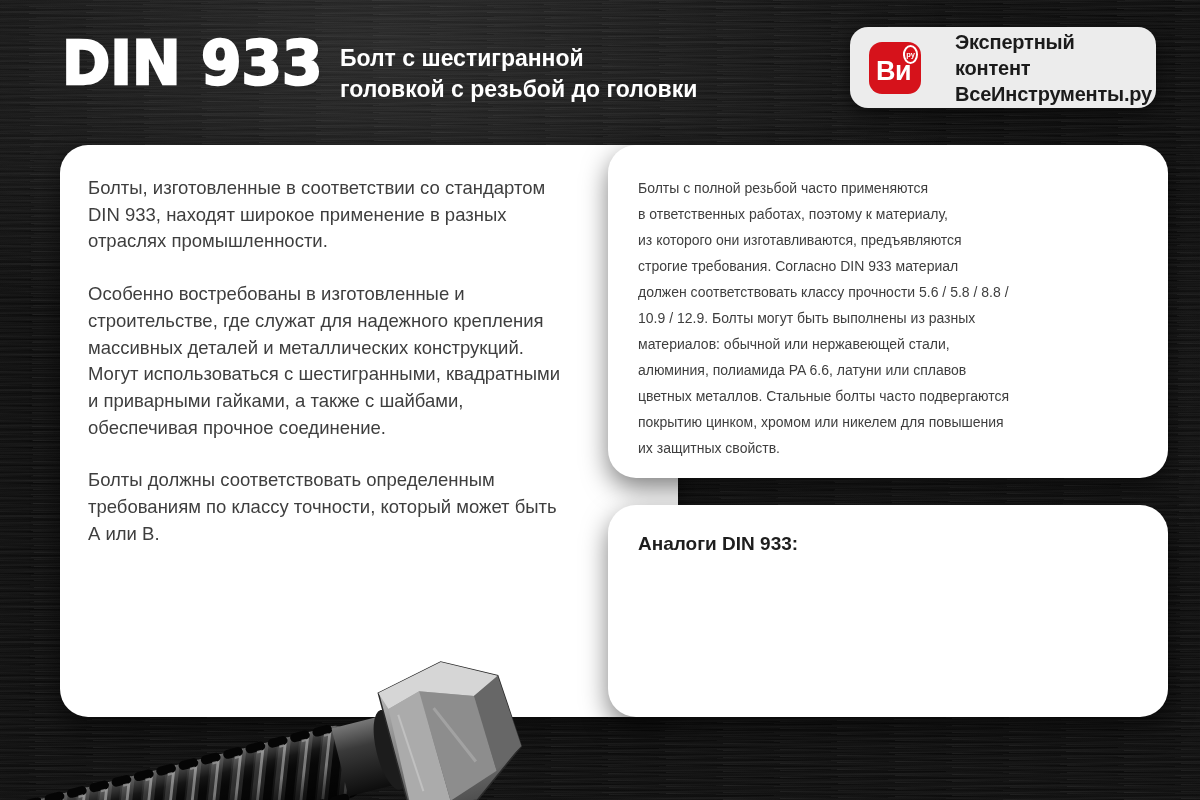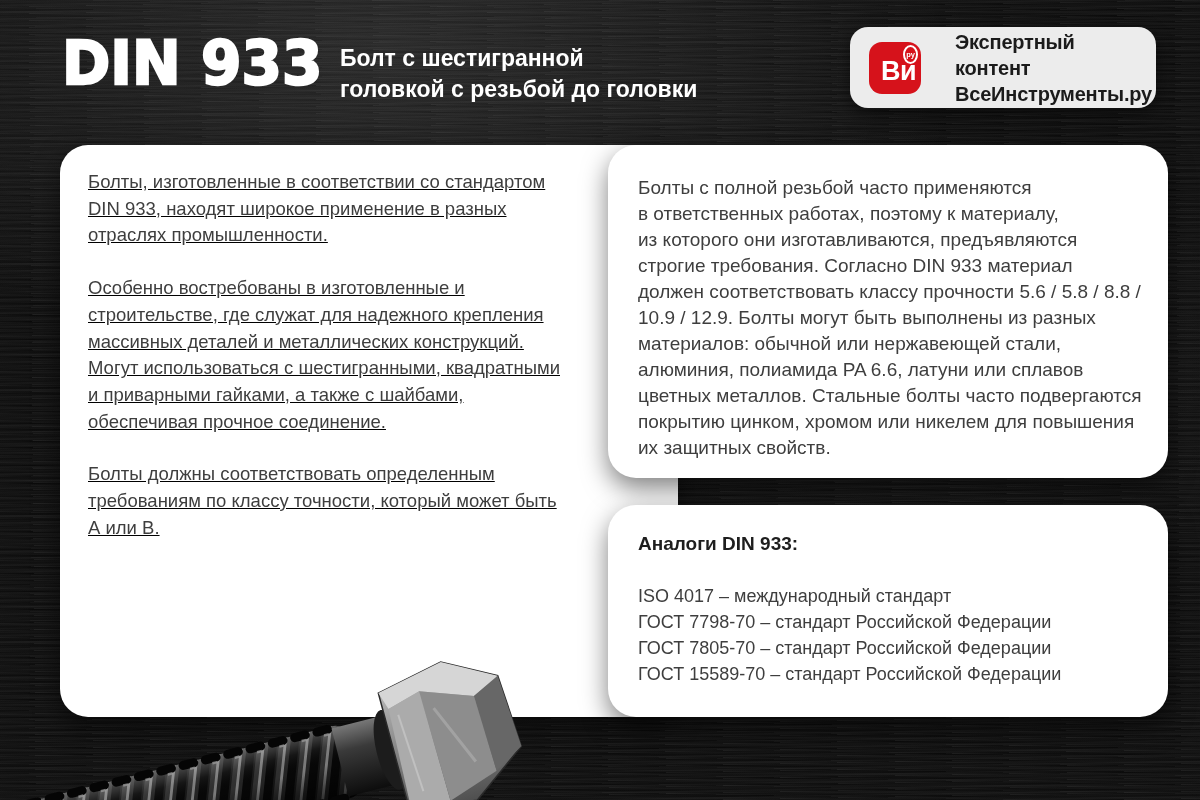--- a/index.html
+++ b/index.html
@@ -30,21 +30,21 @@
   }
   .badge{
     position:absolute; left:850px; top:27px; width:306px; height:81px;
     background:#ececec; border-radius:18px;
     display:flex; align-items:center; padding:0 18px 0 19px;
     box-shadow:0 6px 18px rgba(0,0,0,0.45);
   }
   .logo{
     position:relative; width:52px; height:52px; flex:0 0 52px;
     background:#d6121b; border-radius:13px;
-    display:flex; align-items:flex-end; justify-content:center;
+    display:flex; align-items:flex-end; justify-content:flex-start;
   }
   .logo-text{
     color:#ffffff; font-size:27px; font-weight:700; line-height:1;
     padding:0 0 9px 7px; letter-spacing:-0.5px; position:relative;
   }
   .logo-text::after{ 
     content:""; position:absolute; right:2px; top:-7px;
     width:6px; height:6px; border-radius:50%; background:#ffffff;
   }
   .logo-ru{
@@ -58,27 +58,27 @@
     line-height:26px; white-space:pre-line; letter-spacing:-0.2px;
   }
   
   .card{
     position:absolute; background:#ffffff; border-radius:28px;
     box-shadow:0 10px 26px rgba(0,0,0,0.5);
   }
   .card p{
     color:#3e3e3e; white-space:pre-line;
   }
-  .card--left{ left:60px; top:145px; width:618px; height:572px; padding:24px 26px 26px 28px;text-decoration:underline; }
+  .card--left{ left:60px; top:145px; width:618px; height:572px; padding:30px 26px 26px 28px; }
   .card--left p{ font-size:18.5px; line-height:26.7px; margin-bottom:26px; }
   .card--right{ left:608px; top:145px; width:560px; height:333px; padding:30px 24px 24px 30px; }
-  .card--right p{ font-size:19px; line-height:26px; }
+  .card--right p{ font-size:14px; line-height:26px; }
   .card--analogs{ left:608px; top:505px; width:560px; height:212px; padding:28px 24px 24px 30px; }
   .analogs-heading{
-    color:#1e1e1e; font-size:19px; font-weight:700; margin-bottom:28px;
+    color:#1e1e1e; font-size:19px; font-weight:700; 
   }
   .analog-item{
     color:#3e3e3e; font-size:18px; line-height:26px; list-style:none;
   }
   
   .bolt{ position:absolute; left:0px; top:580px; z-index:5; pointer-events:none; }
 </style>
 </head>
 <body>
 
@@ -123,26 +123,20 @@
 10.9 / 12.9. Болты могут быть выполнены из разных
 материалов: обычной или нержавеющей стали,
 алюминия, полиамида PA 6.6, латуни или сплавов
 цветных металлов. Стальные болты часто подвергаются
 покрытию цинком, хромом или никелем для повышения
 их защитных свойств.</p>
   </div>
 
   <div class="card card--analogs">
     <div class="analogs-heading">Аналоги DIN 933:</div>
-    <ul>
-      <li class="analog-item">ISO 4017 – международный стандарт</li>
-      <li class="analog-item">ГОСТ 7798-70 – стандарт Российской Федерации</li>
-      <li class="analog-item">ГОСТ 7805-70 – стандарт Российской Федерации</li>
-      <li class="analog-item">ГОСТ 15589-70 – стандарт Российской Федерации</li>
-    </ul>
   </div>
 
   <svg class="bolt" width="640" height="220" viewBox="0 0 640 220">
     <defs>
       <pattern id="thr" width="23" height="120" patternUnits="userSpaceOnUse" patternTransform="skewX(-20)">
         <rect width="23" height="120" fill="#161616"></rect>
         <rect x="2" width="5" height="120" fill="#2f2f2f"></rect>
         <rect x="7" width="3" height="120" fill="#7a7a7a"></rect>
         <rect x="10" width="4" height="120" fill="#242424"></rect>
         <rect x="14" width="9" height="120" fill="#070707"></rect>

